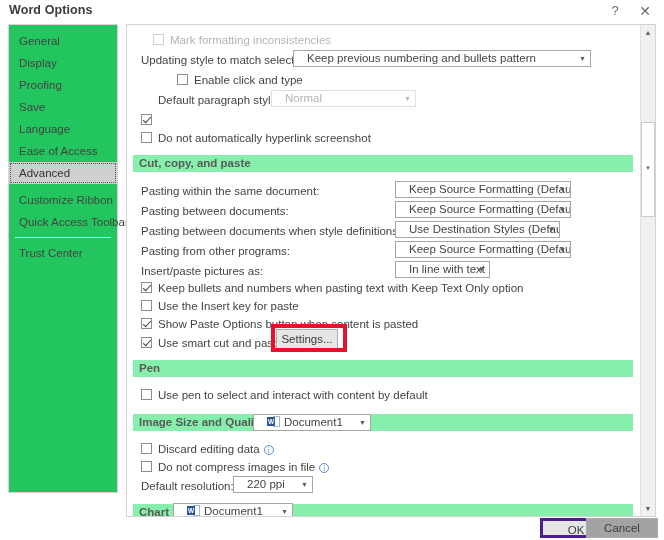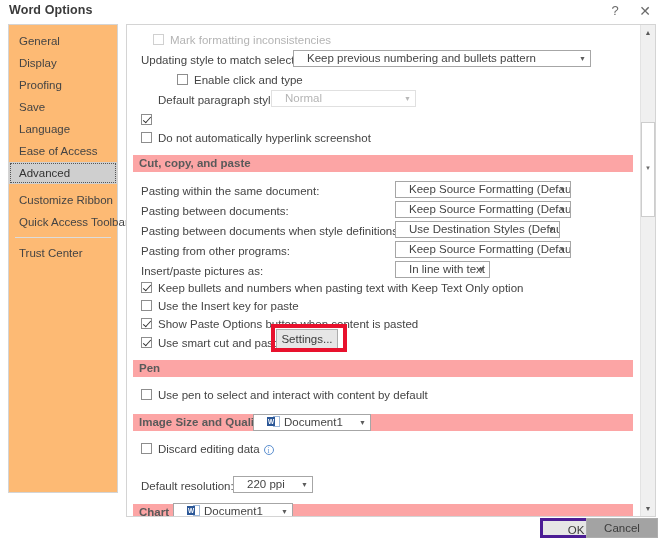--- a/index.html
+++ b/index.html
@@ -43,21 +43,21 @@
     cursor: default;
   }
   #help-button { right: 36px; }
   #close-button { right: 6px; font-size: 14px; }
 
   
   #sidebar {
     position: absolute;
     left: 8px; top: 24px;
     width: 110px; height: 469px;
-    background: #fdba74;
+    background: #22c55e;
     border: 1px solid #d4d4d4;
     box-sizing: border-box;
   }
   .nav-item {
     position: relative;
     height: 22px;
     line-height: 22px;
     padding-left: 10px;
     font-size: 11.5px;
     color: #444444;
@@ -170,21 +170,21 @@
     transform: rotate(42deg);
   }
 
   
   .section-head {
     position: absolute;
     left: 6px;
     width: 500px;
     height: 17px;
     line-height: 17px;
-    background: #fca5a5;
+    background: #86efac;
     font-weight: bold;
     font-size: 11.5px;
     color: #5a5a5a;
     padding-left: 6px;
     box-sizing: border-box;
   }
 
   
   .combo {
     position: absolute;
@@ -429,20 +429,23 @@
       <span>Image Size and Quality</span>
     </div>
     <div class="combo" style="left:126px; top:389px; width:118px; background:#ffffff;">
       <span class="doc-icon"><span class="doc-page"></span><span class="doc-w">W</span></span><span>Document1</span>
       <span class="arrow">▼</span>
     </div>
 
     <div class="row" style="left:14px; top:415px;">
       <span class="cb"></span><span class="lbl">Discard editing data</span><span class="info-icon">i</span>
     </div>
+    <div class="row" style="left:14px; top:433px;">
+      <span class="cb"></span><span class="lbl">Do not compress images in file</span><span class="info-icon">i</span>
+    </div>
     <div class="row" style="left:14px; top:452px;">
       <span class="lbl">Default resolution:</span><span class="info-icon">i</span>
     </div>
     <div class="combo" style="left:106px; top:451px; width:80px;">
       <span>220 ppi</span>
       <span class="arrow">▼</span>
     </div>
 
     <div class="section-head" style="top:479px;">
       <span>Chart</span>

